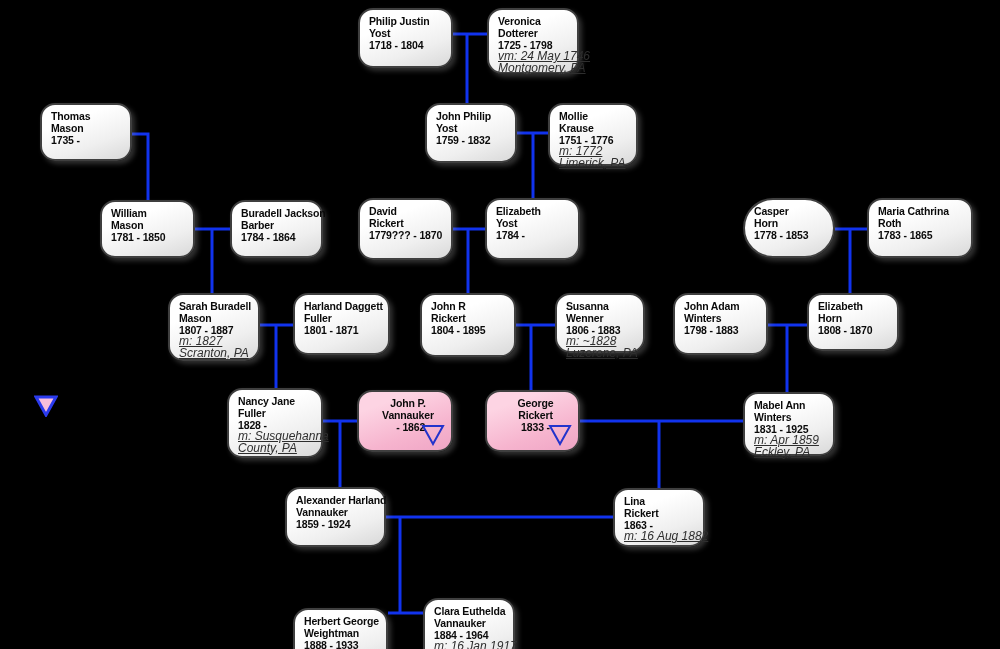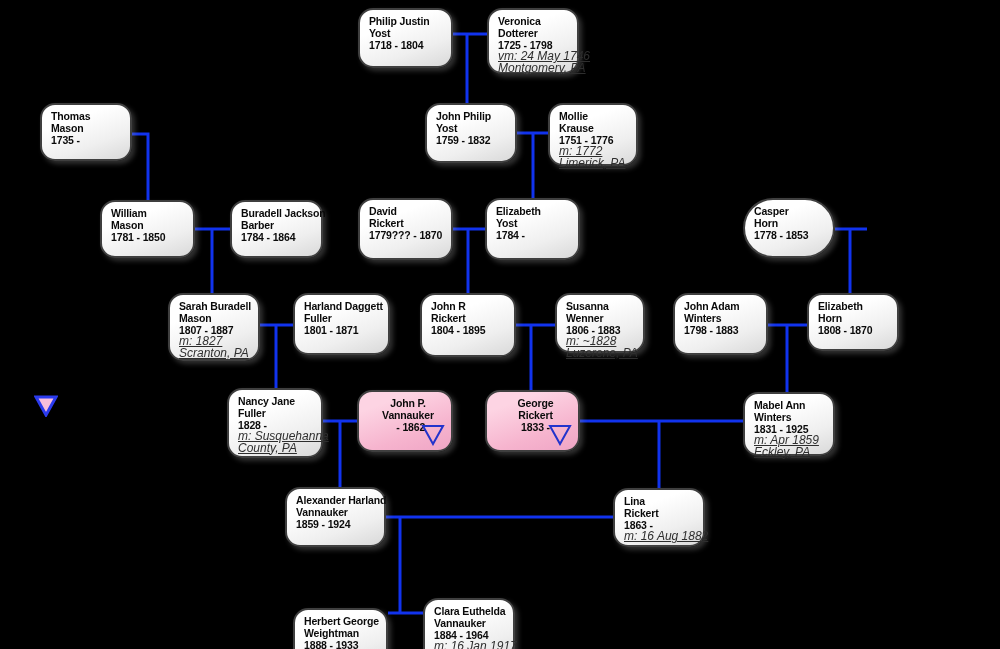--- a/index.html
+++ b/index.html
@@ -135,20 +135,25 @@
     <div class="node" style="left: 485px; top: 198px; width: 95px; height: 62px;">
       <div class="line">Elizabeth</div>
       <div class="line">Yost</div>
       <div class="line">1784 -</div>
     </div>
     <div class="node" style="left: 743px; top: 198px; width: 92px; height: 60px; border-radius: 30px;">
       <div class="line">Casper</div>
       <div class="line">Horn</div>
       <div class="line">1778 - 1853</div>
     </div>
+    <div class="node" style="left: 867px; top: 198px; width: 106px; height: 60px;">
+      <div class="line">Maria Cathrina</div>
+      <div class="line">Roth</div>
+      <div class="line">1783 - 1865</div>
+    </div>
     <div class="node" style="left: 168px; top: 293px; width: 92px; height: 68px;">
       <div class="line">Sarah Buradell</div>
       <div class="line">Mason</div>
       <div class="line">1807 - 1887</div>
       <div class="note">m: 1827</div>
       <div class="note">Scranton, PA</div>
     </div>
     <div class="node" style="left: 293px; top: 293px; width: 97px; height: 62px;">
       <div class="line">Harland Daggett</div>
       <div class="line">Fuller</div>

